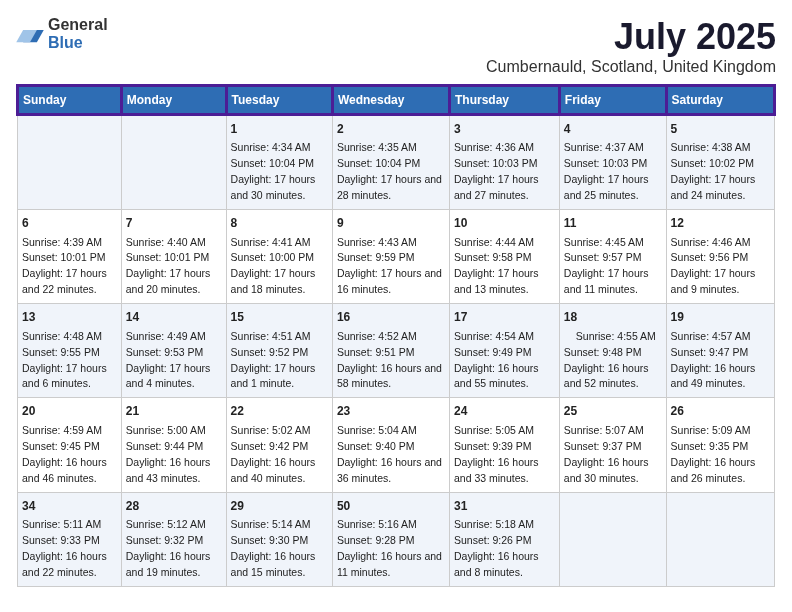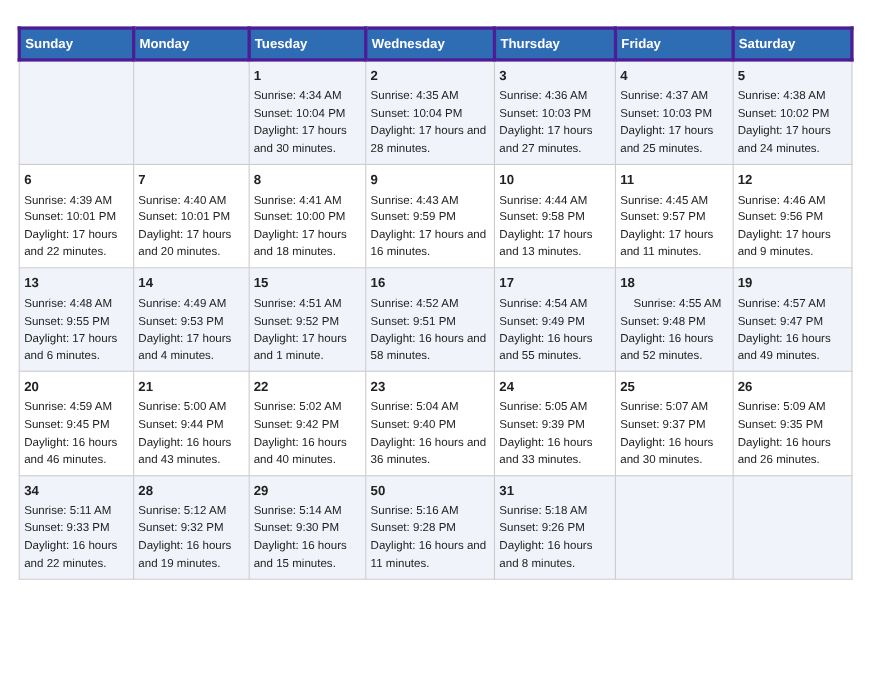--- a/index.html
+++ b/index.html
@@ -79,20 +79,34 @@
     }
     .day-info {
       font-size: 10.5px;
       color: #222;
     }
   </style>
 </head>
 <body>
 
 <div class="header">
+  <div class="logo">
+    <svg class="logo-icon" viewBox="0 0 40 32" xmlns="http://www.w3.org/2000/svg">
+      <polygon points="10,28 30,28 40,10 20,10" fill="#2e6db4"></polygon>
+      <polygon points="0,28 20,28 30,10 10,10" fill="#a0c4e8"></polygon>
+    </svg>
+    <div>
+      <span style="font-size:16px;font-weight:bold;color:#333;">General</span><br>
+      <span style="font-size:16px;font-weight:bold;color:#2e6db4;">Blue</span>
+    </div>
+  </div>
+  <div class="title-block">
+    <div class="month-title">July 2025</div>
+    <div class="location-title">Cumbernauld, Scotland, United Kingdom</div>
+  </div>
 </div>
 
 <table>
   <thead>
     <tr>
     <th>Sunday</th>
         <th>Monday</th>
         <th>Tuesday</th>
         <th>Wednesday</th>
         <th>Thursday</th>

